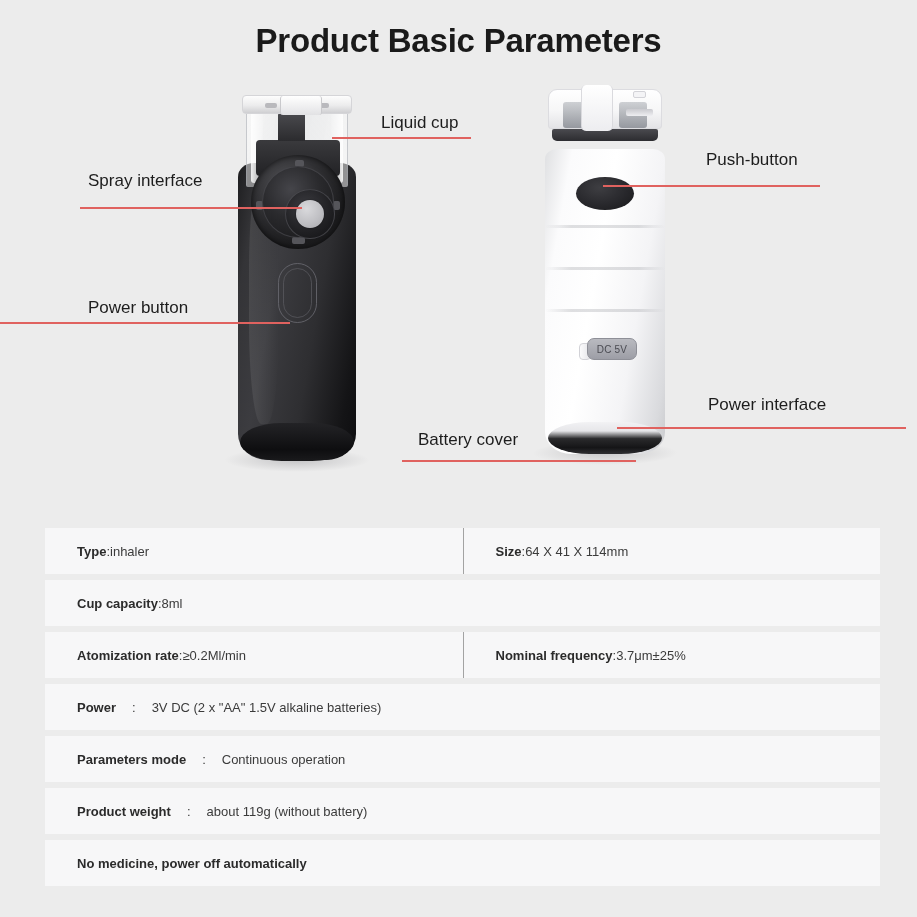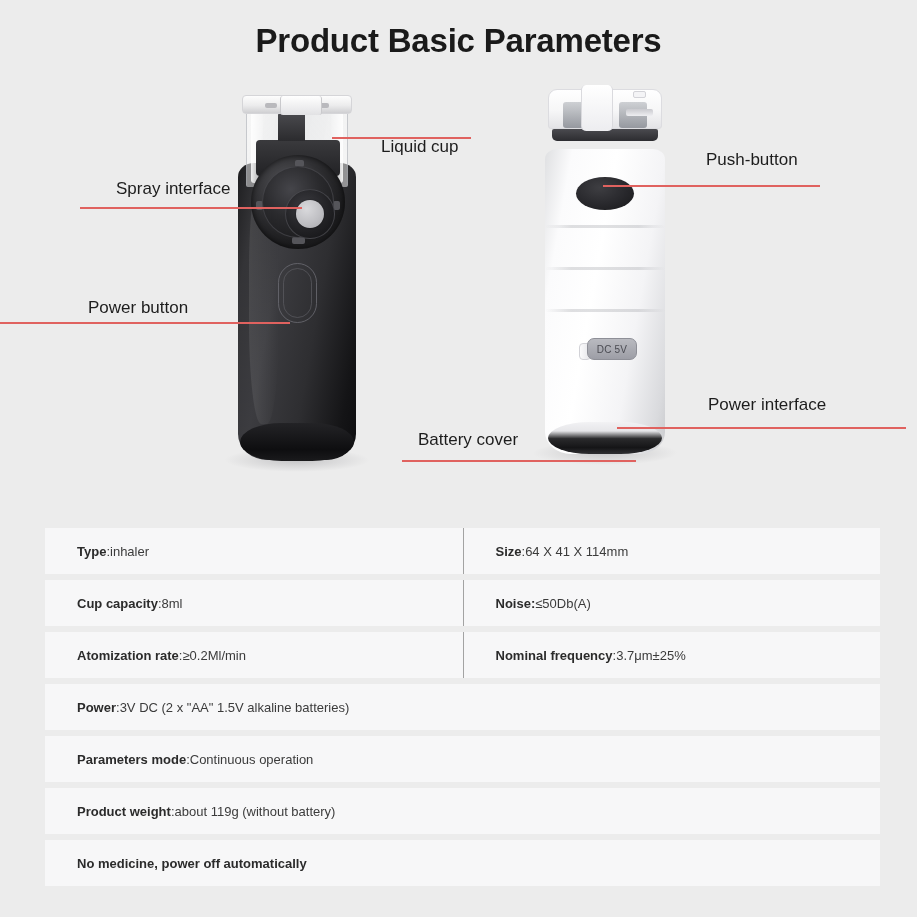--- a/index.html
+++ b/index.html
@@ -189,21 +189,21 @@
   .srow {
     position: relative; display: flex;
     background: #f7f7f8; height: 46px; margin-bottom: 6px;
   }
   .srow:last-child { margin-bottom: 0; }
   .scell {
     display: flex; align-items: center;
     padding-left: 32px; font-size: 13px; color: #3b3b3b;
   }
   .scell.half { width: 50%; }
-  .scell.full { width: 100%; }
+  .scell.full { width: 100%; gap: 16px; }
   .scell.right-half { border-left: 1px solid #a3a3a3; }
   .scell b { font-weight: bold; color: #2b2b2b; }
 </style>
 </head>
 <body>
 
 <div class="page">
 
   <div class="title">Product Basic Parameters</div>
 
@@ -262,24 +262,24 @@
       </div>
 
       <div class="wht-push"></div>
 
       <div class="wht-port-clip"></div>
       <div class="wht-port">
         <span>DC 5V</span>
       </div>
     </div>
 
-    <div class="cl" style="left:381px; top:38px;margin-top:24px;">Liquid cup</div>
+    <div class="cl" style="left:381px; top:38px;">Liquid cup</div>
     <div class="ln" style="left:332px; top:62px; width:139px;"></div>
 
-    <div class="cl" style="left:88px; top:104px;margin-left:28px;">Spray interface</div>
+    <div class="cl" style="left:88px; top:96px;">Spray interface</div>
     <div class="ln" style="left:80px; top:132px; width:222px;"></div>
 
     <div class="cl" style="left:88px; top:223px;">Power button</div>
     <div class="ln" style="left:0px; top:247px; width:290px;"></div>
 
     <div class="cl" style="left:706px; top:75px;">Push-button</div>
     <div class="ln" style="left:603px; top:110px; width:217px;"></div>
 
     <div class="cl" style="left:708px; top:320px;">Power interface</div>
     <div class="ln" style="left:617px; top:352px; width:289px;"></div>
@@ -301,25 +301,20 @@
           <span>: </span>
           <span>64 X 41 X 114mm</span>
       </div>
     </div>
 
     <div class="srow">
       <div class="scell half">
         <b>Cup capacity</b>
           <span>: </span>
           <span>8ml</span>
-      </div>
-      <div class="scell half right-half">
-        <b>Noise:</b>
-          <span> </span>
-          <span>≤50Db(A)</span>
       </div>
     </div>
 
     <div class="srow">
       <div class="scell half">
         <b>Atomization rate</b>
           <span>: </span>
           <span>≥0.2Ml/min</span>
       </div>
       <div class="scell half right-half">

